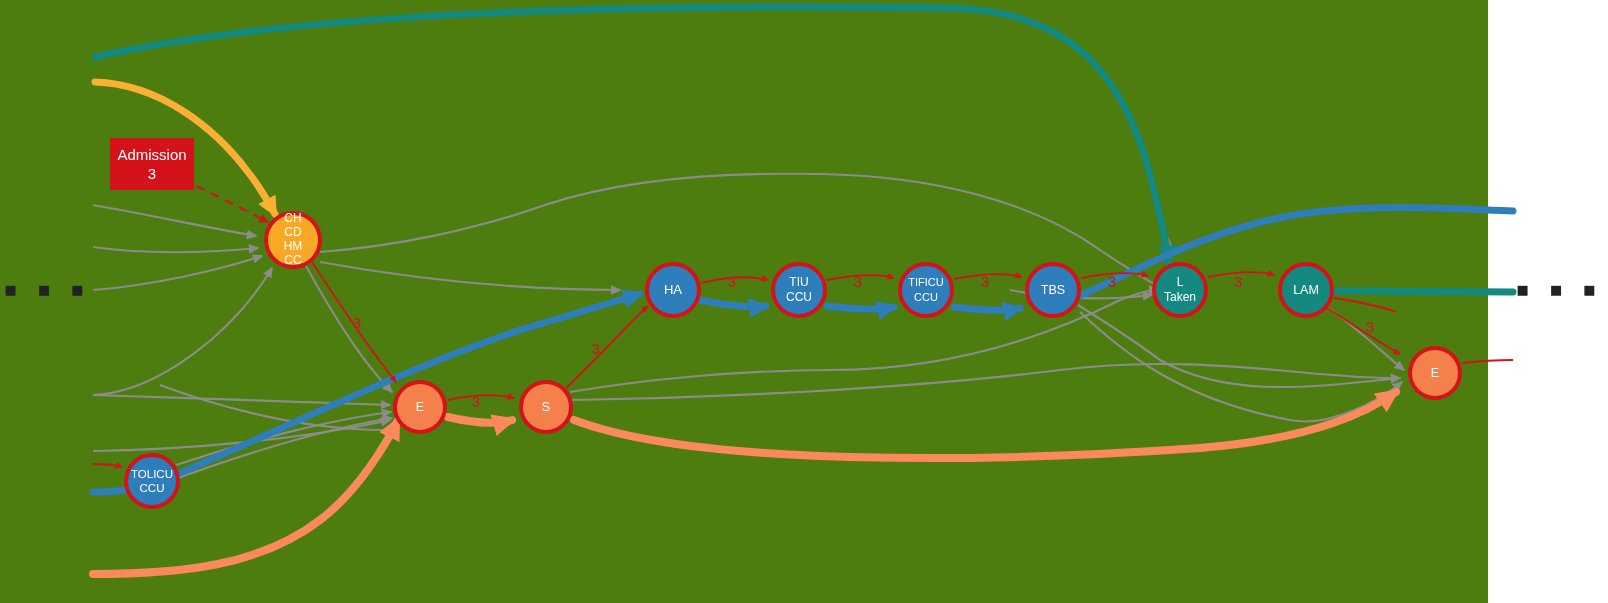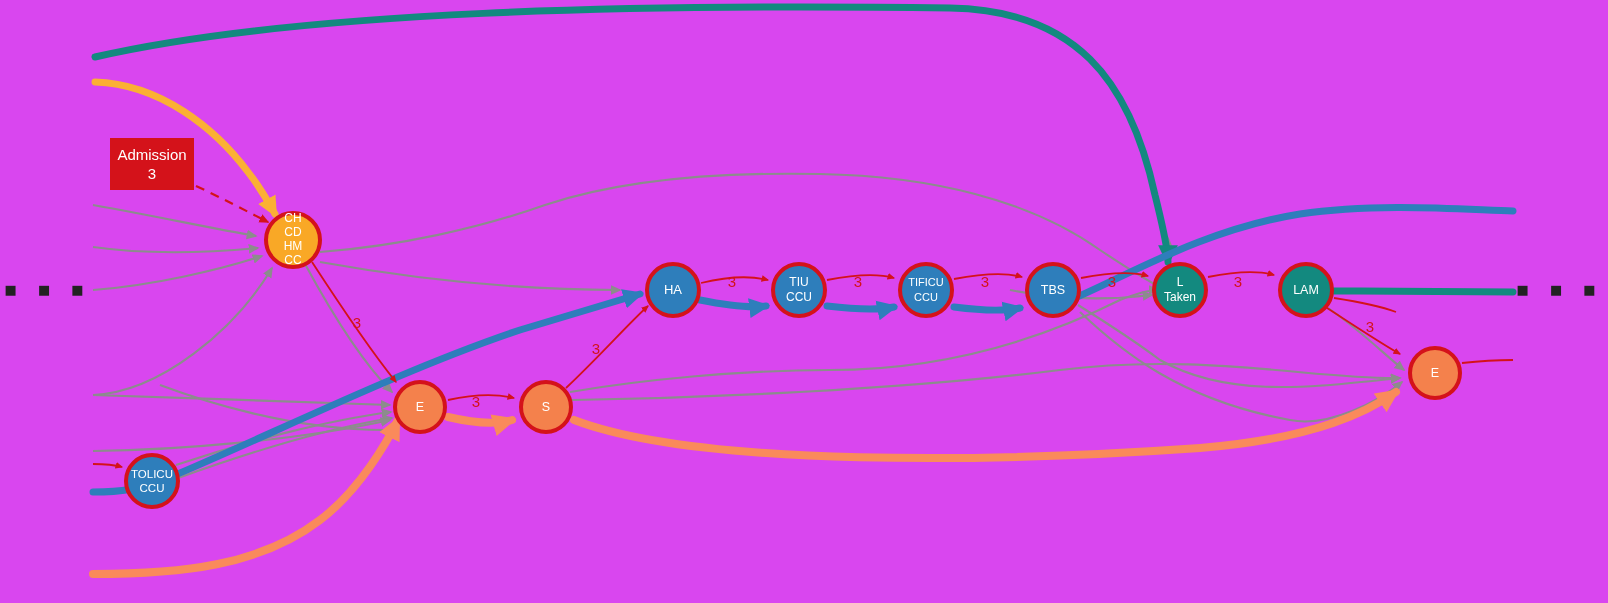--- a/index.html
+++ b/index.html
@@ -8,23 +8,23 @@
     background: #ffffff;
   }
   body {
     width: 1608px;
     height: 603px;
     font-family: "Liberation Sans", sans-serif;
     overflow: hidden;
   }
   #graph-root {
     position: relative;
-    width: 1608px;
+    width: 1488px;
     height: 603px;
-    background: #d946ef;
+    background: #4d7c0f;
   }
   #graph-svg {
     position: absolute;
     left: 0;
     top: 0;
     width: 1608px;
     height: 603px;
   }
   .node-label {
     font-family: "Liberation Sans", sans-serif;

